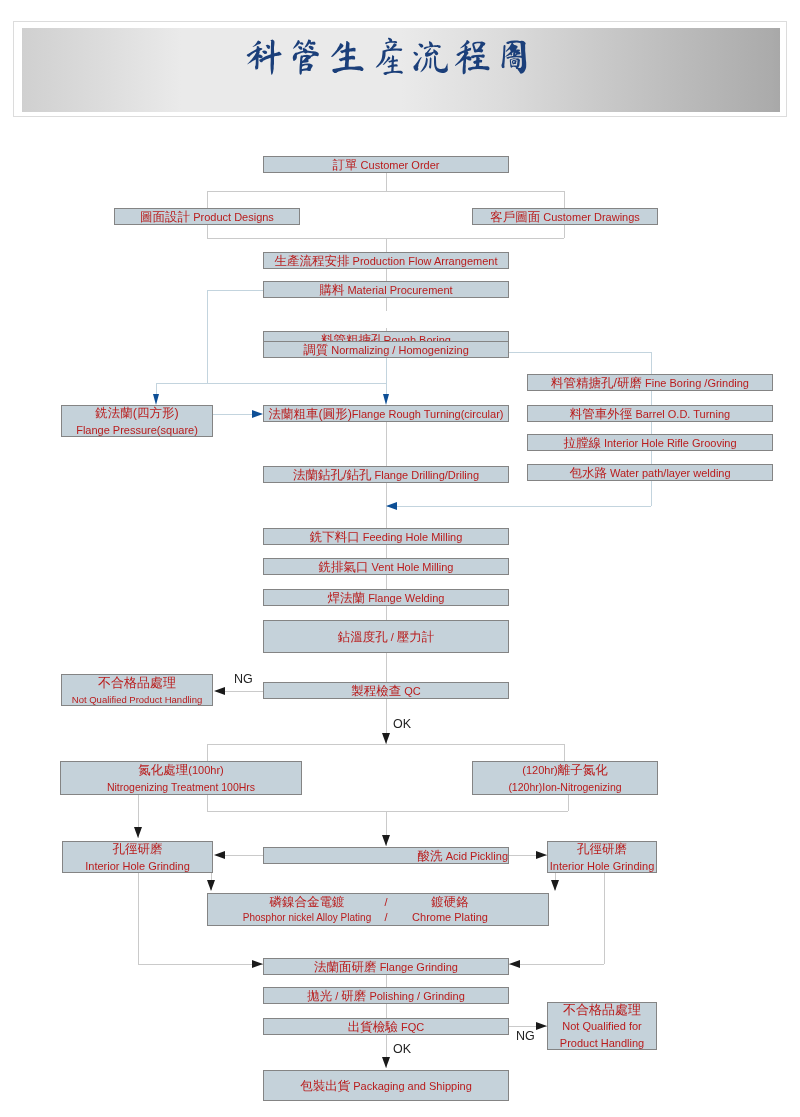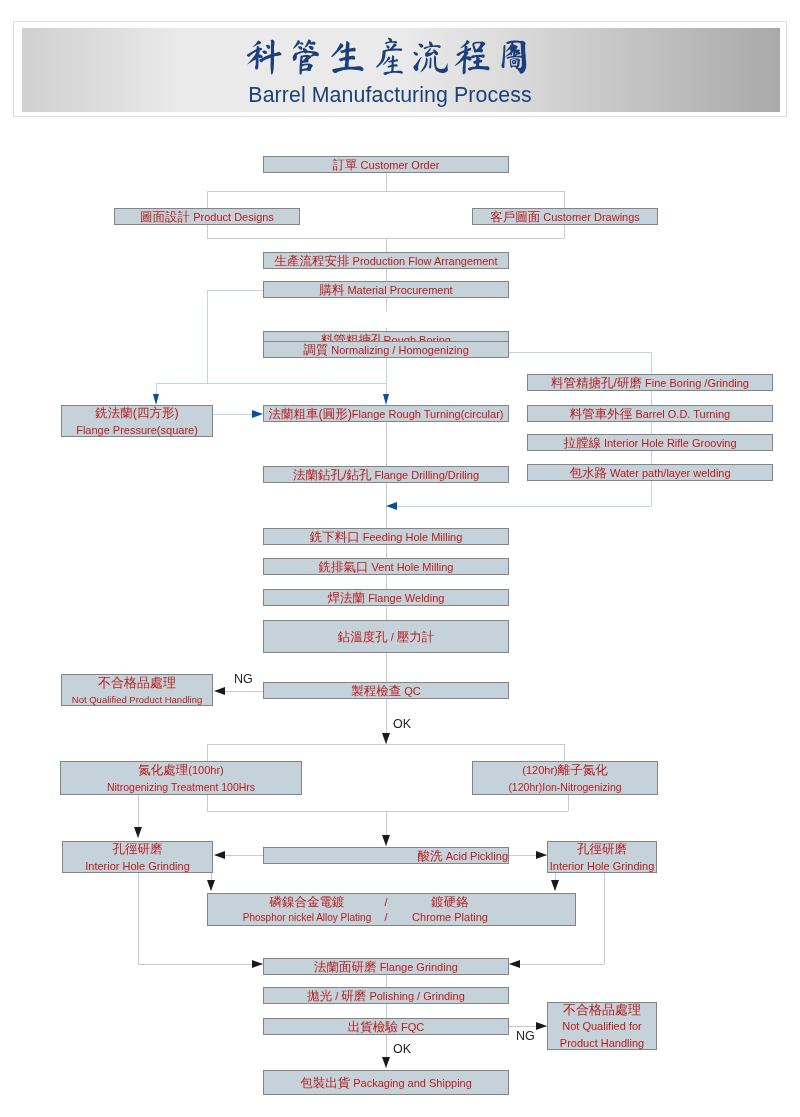--- a/index.html
+++ b/index.html
@@ -65,21 +65,20 @@
               </g>
               <path transform="translate(4360,0)" d="M410 324Q421 313 423.0 306.5Q425 300 425 284Q425 253 416.5 206.5Q408 160 400 143Q389 122 389 116Q389 101 335.0 38.5Q281 -24 268 -24Q259 -24 247.0 -34.5Q235 -45 231 -45Q230 -44 230.5 -40.0Q231 -36 234.0 -30.5Q237 -25 240 -22Q252 -12 288.0 45.5Q324 103 340 138Q352 164 364.5 220.5Q377 277 377 306Q377 329 379 335Q384 351 410 324ZM511 334 523 318 521 254 517 138Q515 87 512.0 74.0Q509 61 498 57Q483 52 480.0 54.5Q477 57 460 89Q454 102 457 107Q472 125 476 246Q478 323 482 336Q488 350 493.5 349.5Q499 349 511 334ZM261 336Q258 331 254 322Q240 295 235.5 289.0Q231 283 224 265L210 233Q205 221 205.0 217.5Q205 214 198 200L186 171Q181 158 181.0 134.0Q181 110 174 96Q169 85 169.0 81.0Q169 77 174 68Q192 37 165 12Q150 -3 131 -7Q111 -9 102.5 -5.0Q94 -1 82 15Q43 71 51 86Q55 93 52 98Q49 103 52.5 112.5Q56 122 64 125Q81 133 150 228Q236 346 249 354Q273 367 261 336ZM615 388Q632 378 637.0 364.5Q642 351 643 247Q644 156 649.5 129.0Q655 102 678 77Q690 65 698.5 60.5Q707 56 726 50Q768 41 815.0 47.0Q862 53 880 71Q888 79 900.5 106.0Q913 133 921 156Q928 179 935 186Q941 190 942.0 189.0Q943 188 943 178Q943 165 944.0 105.5Q945 46 949 41Q953 34 952.0 19.5Q951 5 945 0Q939 -8 939.0 -12.0Q939 -16 928.0 -23.5Q917 -31 910 -36Q903 -43 885.0 -50.5Q867 -58 851 -62Q822 -67 767.5 -55.5Q713 -44 678 -24Q657 -14 639.0 12.0Q621 38 609 72Q597 110 592.5 154.0Q588 198 589 285Q590 393 591 396Q593 399 597.0 398.0Q601 397 615 388ZM129 477Q176 455 170 423Q168 410 163.0 404.0Q158 398 146 393Q131 387 119.5 391.5Q108 396 88 417Q54 449 49 473Q47 485 55 488Q82 499 129 477ZM511 571Q511 564 499 551Q488 540 460.5 503.5Q433 467 434.5 466.0Q436 465 478.0 468.0Q520 471 547 485L575 498L572 528Q571 549 572.0 553.5Q573 558 580 558Q594 558 619.0 542.5Q644 527 663 507Q716 449 698 438Q694 435 694 428Q694 421 680.5 412.5Q667 404 654 402Q641 401 630.5 409.0Q620 417 606 439Q591 466 590 467Q589 468 585.0 465.0Q581 462 575.0 456.0Q569 450 562 443Q514 395 504 395Q501 395 489 388Q455 369 414 364Q393 362 374 371Q361 377 358.5 380.5Q356 384 356 396Q356 413 355 433Q351 468 373 468Q381 468 390.0 478.5Q399 489 405.5 496.0Q412 503 425.5 521.5Q439 540 442.0 541.5Q445 543 463.5 569.0Q482 595 488.0 595.0Q494 595 502.5 586.0Q511 577 511 571ZM246 702Q272 690 279.0 687.0Q286 684 297 670Q313 650 307.5 631.5Q302 613 279 603Q265 597 252.5 603.5Q240 610 221 632Q202 658 191 668Q182 677 182.0 684.0Q182 691 192.0 701.5Q202 712 211.0 712.0Q220 712 246 702ZM501 756Q522 742 532.0 727.5Q542 713 559 670L565 659L613 661Q661 662 666.5 667.0Q672 672 688.0 667.5Q704 663 720 663Q733 663 745.5 657.5Q758 652 760 644Q764 639 764 626Q764 604 745.0 595.5Q726 587 708 600Q692 613 676.0 616.5Q660 620 615 621Q560 624 549 617Q542 611 527.5 610.5Q513 610 509 615Q504 619 472 610Q394 589 374 572Q360 560 354.0 559.0Q348 558 331 566Q292 586 344 609Q368 620 410 629Q444 636 458 641Q468 644 470.0 647.5Q472 651 471 665Q471 684 464.5 701.0Q458 718 456.0 741.0Q454 764 460 769Q467 772 474.0 770.0Q481 768 501 756Z"></path>
               <path transform="translate(5450,0)" d="M791 751Q808 742 817.5 739.0Q827 736 835.0 726.5Q843 717 843 708Q843 693 828.5 673.0Q814 653 798 648Q791 646 781.5 634.0Q772 622 771 613Q771 605 757.0 593.5Q743 582 746 571Q747 563 752.0 560.0Q757 557 774 554Q785 552 787 545Q789 539 781.0 516.0Q773 493 766 485Q761 478 746.5 477.0Q732 476 717 482Q705 485 671 487Q620 491 581 472Q572 468 565.0 472.0Q558 476 555 485Q554 494 548.5 496.0Q543 498 543.0 511.0Q543 524 537.0 540.5Q531 557 523.5 590.5Q516 624 511 634Q502 653 502.0 684.5Q502 716 512 716Q519 716 519 720Q519 725 537.5 734.0Q556 743 576 747Q600 753 634.5 753.0Q669 753 707 758Q742 764 757.5 762.5Q773 761 791 751ZM694 714Q671 719 669.0 717.5Q667 716 626.5 714.0Q586 712 580.0 706.0Q574 700 562.5 697.5Q551 695 551 686Q551 679 563.5 641.5Q576 604 582 592Q587 581 587.0 573.0Q587 565 594 557Q597 552 601.0 552.5Q605 553 620 559Q640 568 654.5 589.5Q669 611 680.0 625.0Q691 639 691.0 642.5Q691 646 703.0 665.5Q715 685 716 697Q717 706 714.0 708.0Q711 710 694 714ZM367 800Q385 797 421 763Q432 750 430.0 742.5Q428 735 428 728Q428 723 405.5 707.5Q383 692 375 692Q370 692 349.5 678.5Q329 665 329 662Q329 658 338 658Q347 658 354.5 653.5Q362 649 362 644Q362 638 369.5 632.5Q377 627 382.0 618.0Q387 609 379 605Q372 602 367.5 587.5Q363 573 368 569Q370 567 378.5 570.5Q387 574 394 579Q401 586 432.5 592.0Q464 598 468 595Q470 593 470 566Q471 539 462.5 531.0Q454 523 422.0 517.0Q390 511 382 505Q375 501 376.0 499.0Q377 497 383 493Q400 481 400.0 463.0Q400 445 383 431Q371 421 362.0 404.0Q353 387 349.0 385.0Q345 383 345.0 377.0Q345 371 385 373Q450 376 463 357Q469 347 470 356Q470 361 470 369Q468 389 528.5 402.0Q589 415 686 417Q760 418 768.5 423.0Q777 428 798 422Q811 417 816.0 413.0Q821 409 825 400Q831 385 827.0 381.0Q823 377 823 364Q823 344 804.5 338.5Q786 333 756 343Q746 346 723.5 349.5Q701 353 685.0 353.5Q669 354 666 351Q666 347 683 340Q713 326 698 315Q688 309 691 290Q691 284 718 285Q745 286 753.0 280.5Q761 275 761 255Q761 241 753.5 226.0Q746 211 740 210Q734 209 712 209H690L686 192Q683 175 683.0 147.5Q683 120 685 120Q688 119 768 118Q775 117 788 117Q885 114 904.0 111.5Q923 109 939 92Q940 90 942 89Q953 78 952 61Q949 39 946.5 31.0Q944 23 935 16Q925 6 911.5 6.0Q898 6 865 14Q823 28 770 36Q726 42 650.0 42.0Q574 42 541 36Q501 28 488.0 24.0Q475 20 468 10Q458 -1 440.5 -0.5Q423 0 416.0 6.5Q409 13 404 13Q399 13 393.5 28.5Q388 44 389 56Q391 66 395.5 69.0Q400 72 420 79Q448 87 455.5 87.0Q463 87 479.0 93.0Q495 99 519.5 99.0Q544 99 557.0 103.0Q570 107 581.0 109.0Q592 111 594 121Q605 181 602 185Q601 188 586.0 180.5Q571 173 566.0 173.0Q561 173 548.0 185.5Q535 198 529 209Q523 219 522.5 222.0Q522 225 528 234Q534 245 569 258L604 270L605 309Q606 347 605 350Q603 353 579.0 346.5Q555 340 551 335Q541 326 525.0 325.5Q509 325 494 333Q474 344 473 337Q473 335 476 329Q481 320 479.5 302.0Q478 284 471 274Q462 260 424 263Q409 264 354 298L342 305L340 288Q338 270 335.0 218.5Q332 167 328.0 162.5Q324 158 328.5 146.5Q333 135 331 117Q322 41 330 -11Q341 -82 286 -94Q262 -100 257 -87Q254 -82 250.5 -53.0Q247 -24 247 -18Q247 -14 248.5 25.0Q250 64 254.5 107.5Q259 151 263.0 196.0Q267 241 269.5 253.5Q272 266 268 270Q262 273 189 215Q160 192 143 181Q130 172 105 150Q60 111 49 123Q45 127 50.5 135.5Q56 144 80 170Q165 261 183 286Q271 402 271 406Q271 409 277.0 415.5Q283 422 286 444Q288 462 284.0 464.0Q280 466 259 458Q234 451 203.5 428.5Q173 406 163 391Q157 380 147.5 379.5Q138 379 117.5 389.0Q97 399 91 400Q85 400 87 417Q87 422 94.0 431.5Q101 441 106 441Q108 441 129 454Q148 466 197.5 490.5Q247 515 271 525L294 533L297 578Q299 624 302 633Q304 642 302 642Q299 642 277 626Q258 614 222.5 598.5Q187 583 180 585Q176 587 205 612Q281 679 318 726Q332 745 342.5 765.0Q353 785 353 795Q353 800 355.5 801.5Q358 803 367 800Z"></path>
               <g transform="translate(6540,0)">
                 <path d="M592 787Q596 785 625.0 780.5Q654 776 667 776Q679 778 703.0 780.5Q727 783 748.5 772.0Q770 761 790 742Q805 730 807.5 725.0Q810 720 809 707Q805 690 799.0 684.0Q793 678 796 634Q798 583 796 551Q795 528 798 498Q804 456 809 362Q813 271 819 243Q824 222 824.0 160.5Q824 99 819 73Q814 42 788.5 -1.5Q763 -45 759.5 -45.0Q756 -45 748 -53Q728 -71 705.0 -77.5Q682 -84 671 -74Q665 -70 653.0 -51.0Q641 -32 641.0 -27.0Q641 -22 627.5 -9.0Q614 4 608 18Q605 29 589.0 39.5Q573 50 563 50Q557 50 557 65Q557 77 559.5 78.5Q562 80 572 79Q587 77 628 71L669 66L683 83Q702 104 706.5 129.0Q711 154 709 230Q707 321 702 340Q696 368 685 579Q678 713 667 724Q656 734 566.5 733.5Q477 733 474 723Q472 716 483.0 706.5Q494 697 494 689Q494 682 506.0 676.0Q518 670 531 670Q539 670 559.0 660.0Q579 650 589 643Q598 634 598 625Q598 617 590.0 601.5Q582 586 573 576Q550 552 550 540Q550 538 583.5 524.0Q617 510 623 510Q625 510 639.5 498.5Q654 487 662 479Q678 462 673.5 446.0Q669 430 646 423Q628 417 613.5 422.0Q599 427 564 450Q523 476 508 484L491 491L472 473Q425 430 407.0 418.5Q389 407 305 368Q284 359 275 356Q269 356 267.5 347.5Q266 339 263 306Q261 256 256.5 204.0Q252 152 251.0 145.5Q250 139 254 111L256 81L241 72Q225 61 210 65Q200 66 196.0 70.0Q192 74 187 86Q178 106 176.0 127.5Q174 149 180 157Q195 178 201 258Q205 294 209.0 316.0Q213 338 215.0 386.0Q217 434 221.0 466.0Q225 498 225 559Q226 661 243 670Q261 679 279 659Q283 652 283.5 645.5Q284 639 280 622Q277 611 275.0 541.5Q273 472 271.0 455.0Q269 438 267 397Q265 360 268 360Q269 360 273 361Q281 366 292.5 382.0Q304 398 311 403Q319 411 417 500Q431 514 432.5 520.0Q434 526 425 528Q415 532 400 545L386 558L372 548Q358 538 353 533Q346 525 327.0 511.0Q308 497 301.5 494.5Q295 492 291.5 495.0Q288 498 289.0 503.0Q290 508 295 514Q303 526 303.0 530.0Q303 534 307.0 536.0Q311 538 343 574Q393 631 420 686Q429 706 433 713Q440 726 432 726Q426 726 400 718Q377 711 372 701Q370 694 366.0 693.5Q362 693 342 699Q315 706 310 710Q307 711 304.5 717.5Q302 724 302.0 729.0Q302 734 304 734Q308 734 308 741Q308 746 316.0 750.0Q324 754 356 765Q407 781 518 786Q587 789 592 787Z"></path>
                 <path transform="translate(250,110) scale(0.56,0.64)" d="M568 241Q573 234 573.5 221.0Q574 208 568 200Q562 191 564.0 189.0Q566 187 557.5 175.0Q549 163 549.0 158.5Q549 154 546 154Q538 154 542 145Q544 141 549 138Q558 136 555.0 129.5Q552 123 550 114Q547 96 504 100Q482 101 451.5 94.5Q421 88 415 79Q408 71 404.0 71.0Q400 71 379 114Q362 147 358.5 167.0Q355 187 362 212Q368 234 383.5 244.5Q399 255 431 259Q453 262 457.5 263.0Q462 264 508.5 255.5Q555 247 558.0 247.0Q561 247 568 241ZM419 207Q412 202 411.5 197.0Q411 192 412 177Q416 157 420.5 155.0Q425 153 452 158Q467 160 471.5 163.5Q476 167 482 179Q489 199 487.5 204.5Q486 210 470 212Q431 217 419 207ZM533 324Q563 321 571.5 325.5Q580 330 626 328Q659 325 667.5 323.0Q676 321 687 312Q704 299 704.0 294.0Q704 289 714 284Q739 270 733 248Q728 235 720.5 178.0Q713 121 711 83Q708 63 702.0 39.0Q696 15 692 15Q689 15 686.5 8.0Q684 1 676.0 -11.5Q668 -24 662.5 -36.5Q657 -49 643.0 -64.0Q629 -79 617 -86Q604 -94 585 -97Q569 -99 563.0 -93.5Q557 -88 542 -58Q533 -40 528.5 -35.0Q524 -30 510 -27Q409 -2 377 -25Q366 -34 360.0 -34.0Q354 -34 348 -46Q343 -55 340.0 -56.5Q337 -58 330 -56Q319 -54 308 -43Q293 -29 286.5 -8.5Q280 12 276 61Q272 123 266 147Q260 176 258.0 216.5Q256 257 261 268Q265 279 302 298Q330 311 350.0 316.5Q370 322 409 328Q450 333 533 324ZM326 270Q304 261 305 256Q305 255 308 255Q312 255 311.5 238.0Q311 221 316.0 199.0Q321 177 321.0 148.0Q321 119 334.5 77.0Q348 35 351.0 38.0Q354 41 359 34Q362 30 368.5 30.0Q375 30 397 33Q429 39 496.0 40.5Q563 42 564.5 36.5Q566 31 572 31Q585 31 597.0 81.0Q609 131 613 199L614 251L604 259Q594 267 565.5 275.5Q537 284 508 288Q459 294 408.0 289.5Q357 285 326 270ZM329 543Q339 537 352 539Q362 541 363.5 538.5Q365 536 367 522Q373 481 365.0 463.5Q357 446 332 446Q316 446 307.0 455.5Q298 465 279 500Q276 507 280.5 509.5Q285 512 285.0 520.5Q285 529 291 539Q304 558 329 543ZM499 794Q518 774 524.0 761.5Q530 749 532 723L535 688L577 690Q620 691 662 693Q692 695 699.0 694.5Q706 694 714 686Q723 676 726.5 657.5Q730 639 725 628Q714 607 676 621Q657 628 618.0 633.5Q579 639 554 637Q538 637 534.0 634.5Q530 632 528 621Q525 607 522.5 550.5Q520 494 518.5 489.0Q517 484 520.5 484.0Q524 484 549.0 518.5Q574 553 574.0 557.0Q574 561 577.5 561.0Q581 561 586 573Q593 587 603.5 598.0Q614 609 620 607Q627 605 633.0 610.0Q639 615 651.5 601.0Q664 587 668 578Q670 572 671.0 557.5Q672 543 671.0 531.5Q670 520 668 520Q664 520 646.5 503.5Q629 487 603.0 474.0Q577 461 564 450L551 440L588 437Q637 434 713.5 433.0Q790 432 812 434Q823 435 847.5 431.0Q872 427 883 421Q895 416 899.0 407.5Q903 399 903 383Q904 352 888 338Q881 332 861.0 332.5Q841 333 826 340Q799 352 700 366Q665 371 573.5 371.0Q482 371 421 366Q373 363 309.0 351.5Q245 340 217 331Q198 324 186 314Q178 307 173.5 307.0Q169 307 157 310Q141 317 134.5 322.5Q128 328 112 334Q100 340 98.0 345.0Q96 350 101 363Q104 373 124 379Q202 404 258 410Q295 415 319.0 418.5Q343 422 376 426L409 429L414 494Q418 559 421 591L423 624L408 621Q392 618 371 608Q355 600 349.5 599.5Q344 599 330 604Q313 609 299.5 619.0Q286 629 281.5 638.0Q277 647 282 653Q288 659 321.5 667.5Q355 676 384 680Q421 683 426.0 684.5Q431 686 431 702Q431 719 439.0 744.5Q447 770 456 786Q467 803 477.0 804.5Q487 806 499 794Z"></path>
               </g>
             </g>
           </svg>
         </div>
-      <div id="banner-en">Barrel Manufacturing Process</div>
     </div>
   </div>
 
   <div id="flow">
     <div class="ln v" style="left:386px;top:173px;height:18px;background:#cacaca;"></div>
     <div class="ln h" style="left:207px;top:191px;width:357px;background:#cacaca;"></div>
     <div class="ln v" style="left:207px;top:191px;height:17px;background:#cacaca;"></div>
     <div class="ln v" style="left:564px;top:191px;height:17px;background:#cacaca;"></div>
     <div class="ln v" style="left:207px;top:225px;height:13px;background:#cacaca;"></div>
     <div class="ln v" style="left:564px;top:225px;height:13px;background:#cacaca;"></div>
@@ -200,21 +199,21 @@
       <span class="ln-row"><span class="cn">孔徑研磨</span></span>
       <span class="ln-row"><span class="en">Interior Hole Grinding</span></span>
     </div>
     <div class="bx" style="left:263px;top:847px;width:246px;height:17px;align-items:flex-end;">
       <span class="ln-row"><span class="cn">酸洗</span><span class="en"> Acid Pickling</span></span>
     </div>
     <div class="bx" style="left:547px;top:841px;width:110px;height:32px;">
       <span class="ln-row"><span class="cn">孔徑研磨</span></span>
       <span class="ln-row"><span class="en" style="font-size:11px">Interior Hole Grinding</span></span>
     </div>
-    <div class="bx" style="left:207px;top:893px;width:369px;height:33px;">
+    <div class="bx" style="left:207px;top:893px;width:342px;height:33px;">
       <span class="ln-row plating-row">
           <span class="cn">磷鎳合金電鍍</span>
           <span class="en">/</span>
           <span class="cn">鍍硬鉻</span>
         </span>
       <span class="ln-row plating-row">
           <span class="en" style="font-size:10px">Phosphor nickel Alloy Plating</span>
           <span class="en">/</span>
           <span class="en">Chrome Plating</span>
         </span>
@@ -226,21 +225,21 @@
       <span class="ln-row"><span class="cn">拋光</span><span class="en"> / </span><span class="cn">研磨</span><span class="en">  Polishing / Grinding</span></span>
     </div>
     <div class="bx" style="left:263px;top:1018px;width:246px;height:17px;">
       <span class="ln-row"><span class="cn">出貨檢驗</span><span class="en"> FQC</span></span>
     </div>
     <div class="bx" style="left:547px;top:1002px;width:110px;height:48px;">
       <span class="ln-row"><span class="cn" style="font-size:13px">不合格品處理</span></span>
       <span class="ln-row"><span class="en" style="font-size:11px">Not Qualified for</span></span>
       <span class="ln-row"><span class="en" style="font-size:11px">Product Handling</span></span>
     </div>
-    <div class="bx" style="left:263px;top:1070px;width:246px;height:25px;">
+    <div class="bx" style="left:263px;top:1070px;width:246px;height:31px;">
       <span class="ln-row"><span class="cn">包裝出貨</span><span class="en"> Packaging and Shipping</span></span>
     </div>
 
     <div class="ar" style="left:152.5px;top:394px;border-left:3.5px solid transparent;border-right:3.5px solid transparent;border-top:11px solid #0d4f96;"></div>
     <div class="ar" style="left:382.5px;top:394px;border-left:3.5px solid transparent;border-right:3.5px solid transparent;border-top:11px solid #0d4f96;"></div>
     <div class="ar" style="left:252px;top:409.5px;border-top:4.0px solid transparent;border-bottom:4.0px solid transparent;border-left:11px solid #0d4f96;"></div>
     <div class="ar" style="left:385.5px;top:502.0px;border-top:4.0px solid transparent;border-bottom:4.0px solid transparent;border-right:11px solid #0d4f96;"></div>
     <div class="ar" style="left:214px;top:687.0px;border-top:4.0px solid transparent;border-bottom:4.0px solid transparent;border-right:11px solid #1a1a1a;"></div>
     <div class="ar" style="left:381.5px;top:733px;border-left:4.0px solid transparent;border-right:4.0px solid transparent;border-top:11px solid #1a1a1a;"></div>
     <div class="ar" style="left:134.0px;top:827px;border-left:4.0px solid transparent;border-right:4.0px solid transparent;border-top:11px solid #1a1a1a;"></div>

